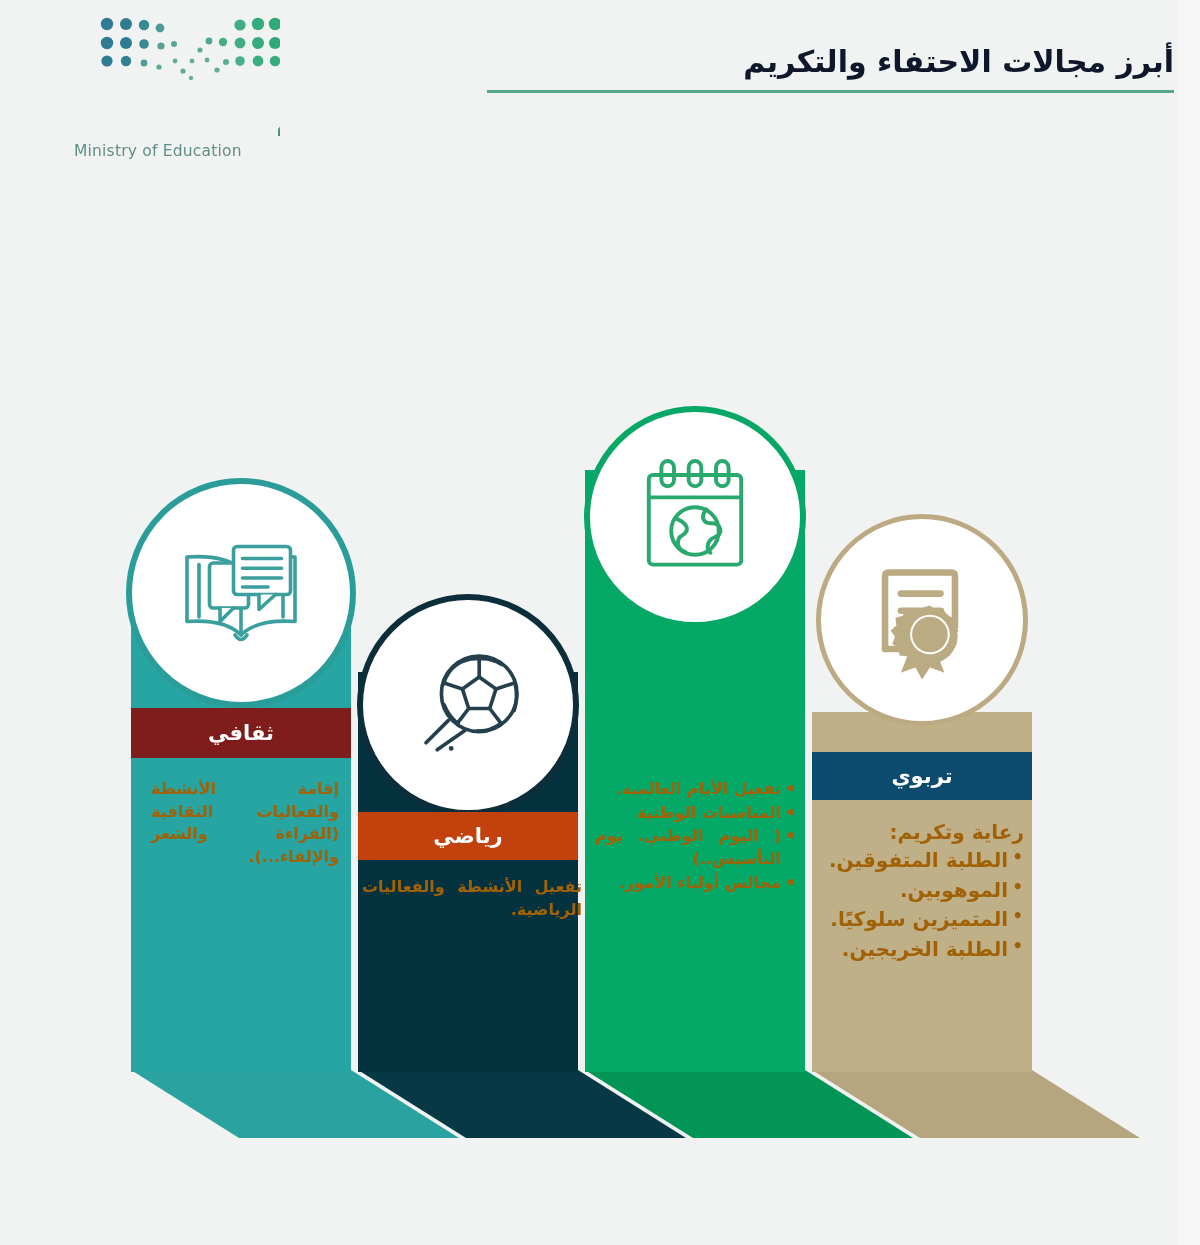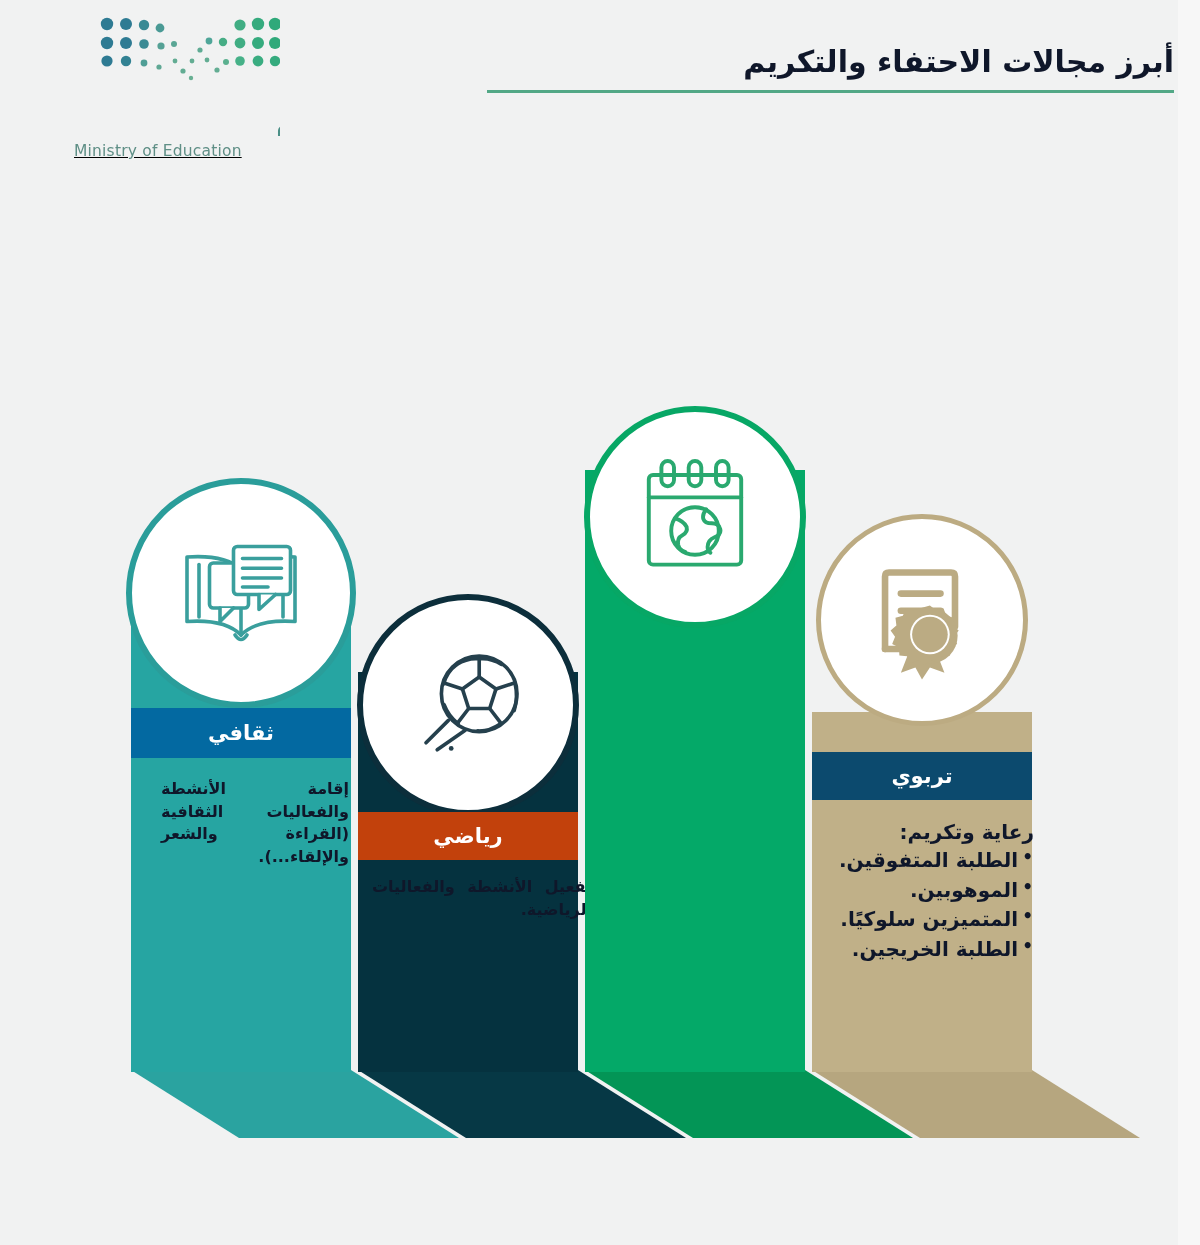--- a/index.html
+++ b/index.html
@@ -8,21 +8,21 @@
     width:1200px;height:1245px;
     background:#f2f3f3;
     font-family:"DejaVu Sans","Liberation Sans",sans-serif;
     overflow:hidden;position:relative;
   }
   .page{position:absolute;inset:0;background:#f1f2f2;}
   
   .right-strip{position:absolute;top:0;right:0;width:22px;height:100%;background:#f7f7f7;}
 
   
-  .logo-block{position:absolute;left:50px;top:14px;width:230px;text-decoration:underline;}
+  .logo-block{position:absolute;left:50px;top:14px;width:230px;}
   .logo-dots{width:185px;height:78px;display:block;margin-left:10px;}
   .logo-ar{width:190px;height:42px;display:block;margin:6px 0 0 22px;}
   .logo-en{
     font-family:"DejaVu Sans","Liberation Sans",sans-serif;
     font-size:15.5px;color:#5f8f86;letter-spacing:.2px;
     margin:2px 0 0 24px;direction:ltr;text-align:left;white-space:nowrap;
   }
 
   .title-block{position:absolute;right:26px;top:44px;width:720px;text-align:right;}
   .title-text{
@@ -49,22 +49,22 @@
   .label-banner{
     position:absolute;left:0;width:100%;
     display:flex;align-items:center;justify-content:center;
     box-sizing:border-box;
   }
   .label-banner span{
     color:#ffffff;font-weight:bold;font-size:21px;direction:rtl;
     font-family:"DejaVu Sans","Liberation Sans",sans-serif;
   }
   .body-text{
-    position:absolute;left:14px;width:100%;box-sizing:border-box;
-    color:#0f172a;direction:rtl;text-align:right;
+    position:absolute;left:4px;width:100%;box-sizing:border-box;
+    color:#a16207;direction:rtl;text-align:right;
     font-family:"DejaVu Sans","Liberation Sans",sans-serif;
     font-weight:bold;font-size:16px;line-height:1.42;
   }
   .body-text p{margin:0;text-align:justify;text-align-last:right;}
   .bullets{list-style:none;margin:0;padding:0 16px 0 0;}
   .bullets li{
     position:relative;margin:0 0 1px 0;text-align:justify;text-align-last:right;
   }
   .bullets li:before{
     content:"•";position:absolute;right:-15px;top:-1px;font-size:17px;line-height:1.42;
@@ -158,21 +158,21 @@
             <path d="M46 78 q4 6 8 0"></path>
             <rect x="29" y="30" width="26" height="30" rx="2.5" fill="#ffffff"></rect>
             <path d="M36 60 L36 69 L45 60" fill="#ffffff"></path>
             <rect x="45" y="19" width="38" height="32" rx="2.5" fill="#ffffff"></rect>
             <path d="M62 51 L62 61 L73 51" fill="#ffffff"></path>
             <path d="M51 27 L77 27 M51 33.5 L77 33.5 M51 40 L77 40 M51 46 L68 46"></path>
           </g>
         </svg>
       </div>
 
-      <div class="label-banner" style="top:148px;height:50px;background:#0369a1;align-items:center;">
+      <div class="label-banner" style="top:148px;height:50px;background:#7f1d1d;align-items:center;">
         <span>ثقافي</span>
       </div>
 
       <div class="body-text" style="top:218px;padding:0 16px;">
         <p>إقامة الأنشطة والفعاليات الثقافية (القراءة والشعر والإلقاء...).</p>
       </div>
     </div>
 
     <div class="col" style="left:358px;top:672px;width:220px;height:400px;">
       <div class="shaft" style="height:400px;background:#05323f;"></div>
@@ -220,20 +220,28 @@
             <rect x="45.5" y="10" width="9" height="18" rx="4.5"></rect>
             <rect x="65" y="10" width="9" height="18" rx="4.5"></rect>
             <circle cx="50" cy="60" r="17"></circle>
             <path d="M36 51 q6 2 8 6 q1 4 -3 6 q-4 2 -3 7 q1 4 5 5"></path>
             <path d="M58 44.5 q-3 4 -2 7 q1 3 6 3 q5 0 6 4 q1 4 -4 6 q-5 2 -5 7 q0 3 2 4"></path>
           </g>
         </svg>
       </div>
 
 
+      <div class="body-text" style="top:308px;padding:0 12px 0 6px;">
+        <ul class="bullets">
+          <li>تفعيل الأيام العالمية.</li>
+          <li>المناسبات الوطنية</li>
+          <li>( اليوم الوطني. يوم التأسيس..)</li>
+          <li>مجالس أولياء الأمور.</li>
+        </ul>
+      </div>
     </div>
 
     <div class="col" style="left:812px;top:712px;width:220px;height:360px;">
       <div class="shaft" style="height:360px;background:#c0b088;"></div>
 
       <div class="badge" style="top:-198px;width:212px;height:212px;border:5px solid #bcab82;">
         <svg width="132" height="132" viewBox="0 0 100 100">
           <g fill="none" stroke="#bbab83" stroke-width="5" stroke-linejoin="round" stroke-linecap="round">
             <path d="M22 72 L22 17 Q22 14 25 14 L72 14 Q75 14 75 17 L75 55"></path>
             <path d="M22 72 L44 72"></path>

